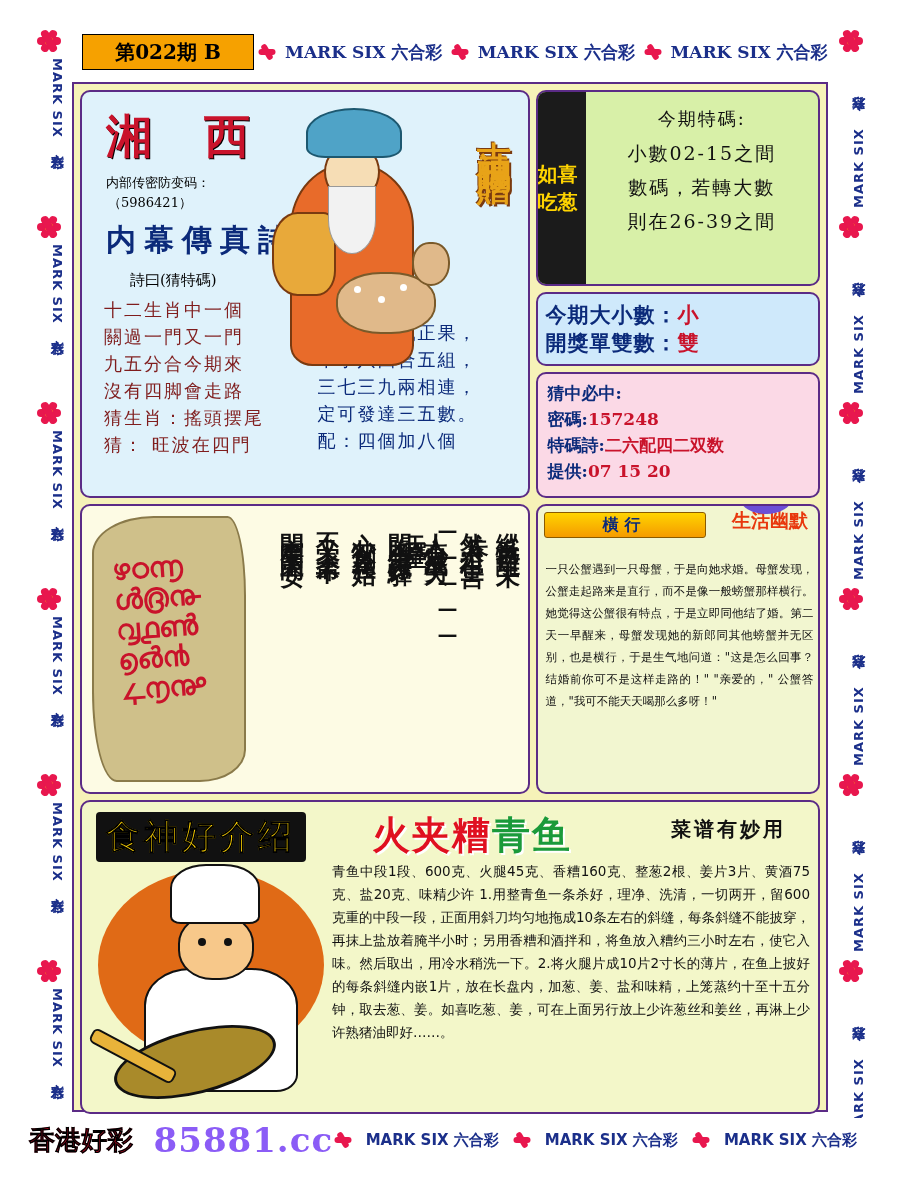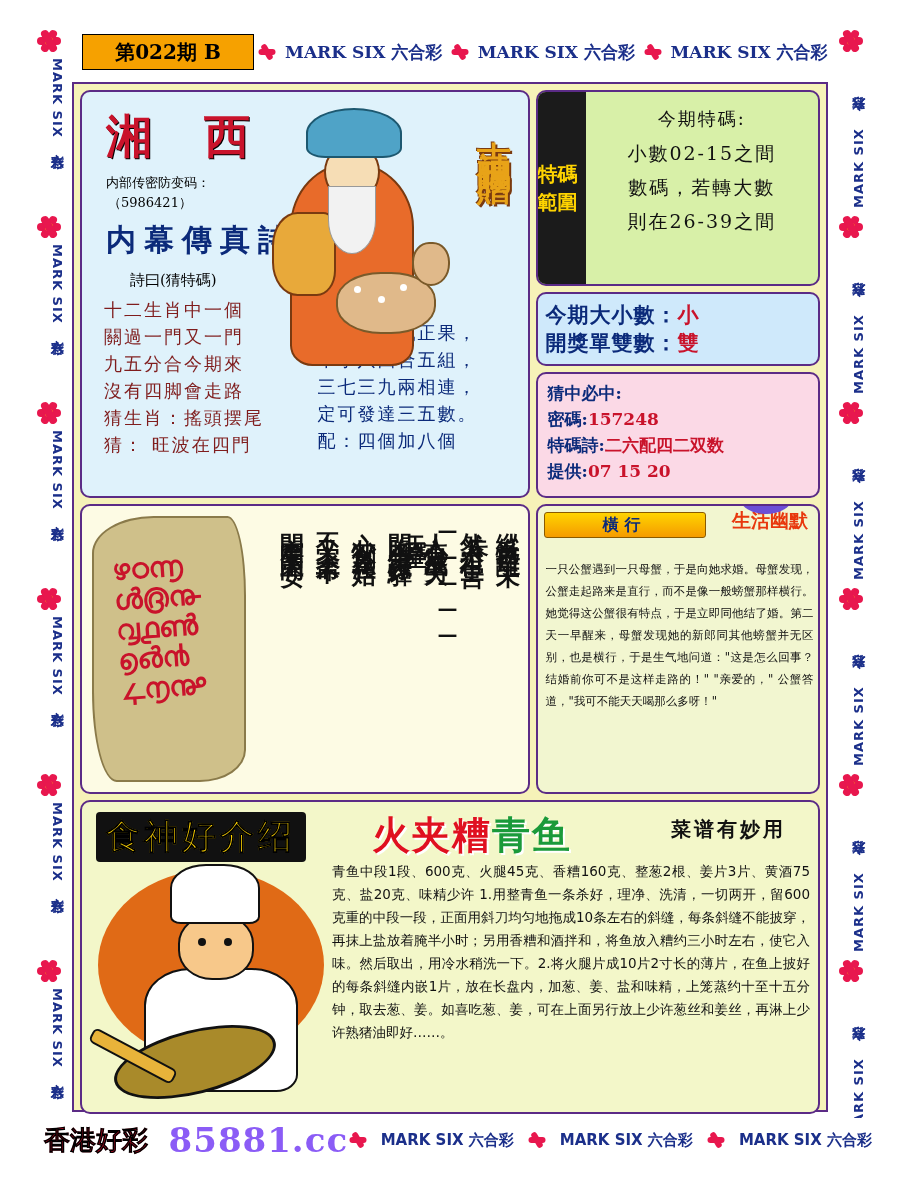--- a/index.html
+++ b/index.html
@@ -78,21 +78,21 @@
     position:relative;width:18px;height:18px;display:inline-block;
   }
   .mini-flower::before,.mini-flower::after{
     content:"";position:absolute;left:50%;top:50%;width:17px;height:6px;
     background:#e8174e;border-radius:3px;transform:translate(-50%,-50%);
   }
   .mini-flower::after{transform:translate(-50%,-50%) rotate(60deg);}
 
   
   .bottom-banner{
-    position:absolute;left:38px;bottom:8px;width:840px;height:58px;
+    position:absolute;left:23px;bottom:8px;width:840px;height:58px;
     display:flex;align-items:center;justify-content:space-between;
     padding:0 6px;box-sizing:border-box;
   }
   .hk-logo{
     font-family:"DejaVu Serif","Liberation Serif",serif;
     font-size:26px;font-weight:bold;color:#d10a26;
     -webkit-text-stroke:0.5px #000;
   }
   .site-num{
     font-family:"DejaVu Serif","Liberation Serif",serif;
@@ -482,21 +482,21 @@
             <div class="poem-line">十字八回合五組，</div>
             <div class="poem-line">三七三九兩相連，</div>
             <div class="poem-line">定可發達三五數。</div>
             <div class="poem-line">配：四個加八個</div>
           </div>
         </div>
       </div>
 
       <div class="right-col">
         <div class="panel tema-panel">
-          <div class="tema-label">特碼範圍</div>
+          <div class="tema-label">如喜吃葱</div>
           <div class="tema-body">
             <div class="t0">今期特碼:</div>
             <div>小數02-15之間</div>
             <div>數碼，若轉大數</div>
             <div>則在26-39之間</div>
           </div>
         </div>
 
         <div class="panel daxiao-panel">
           <div class="daxiao-line">

